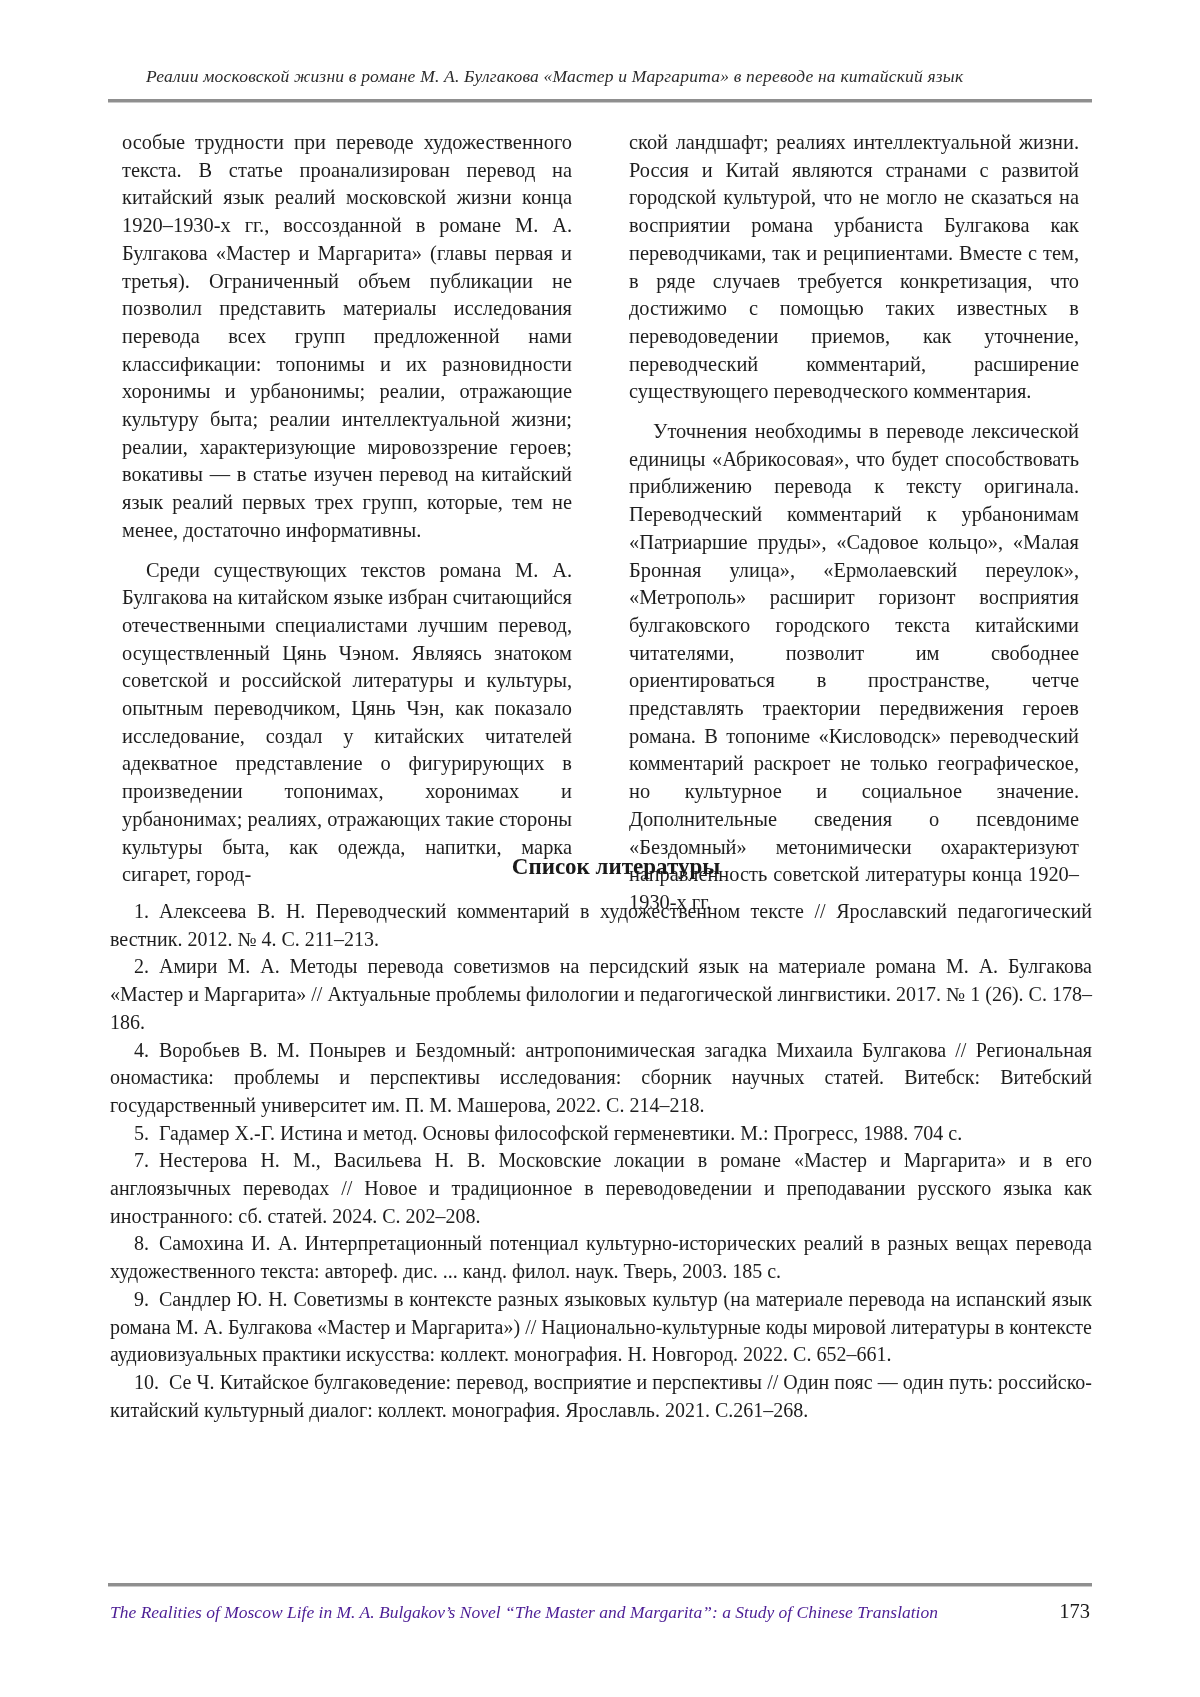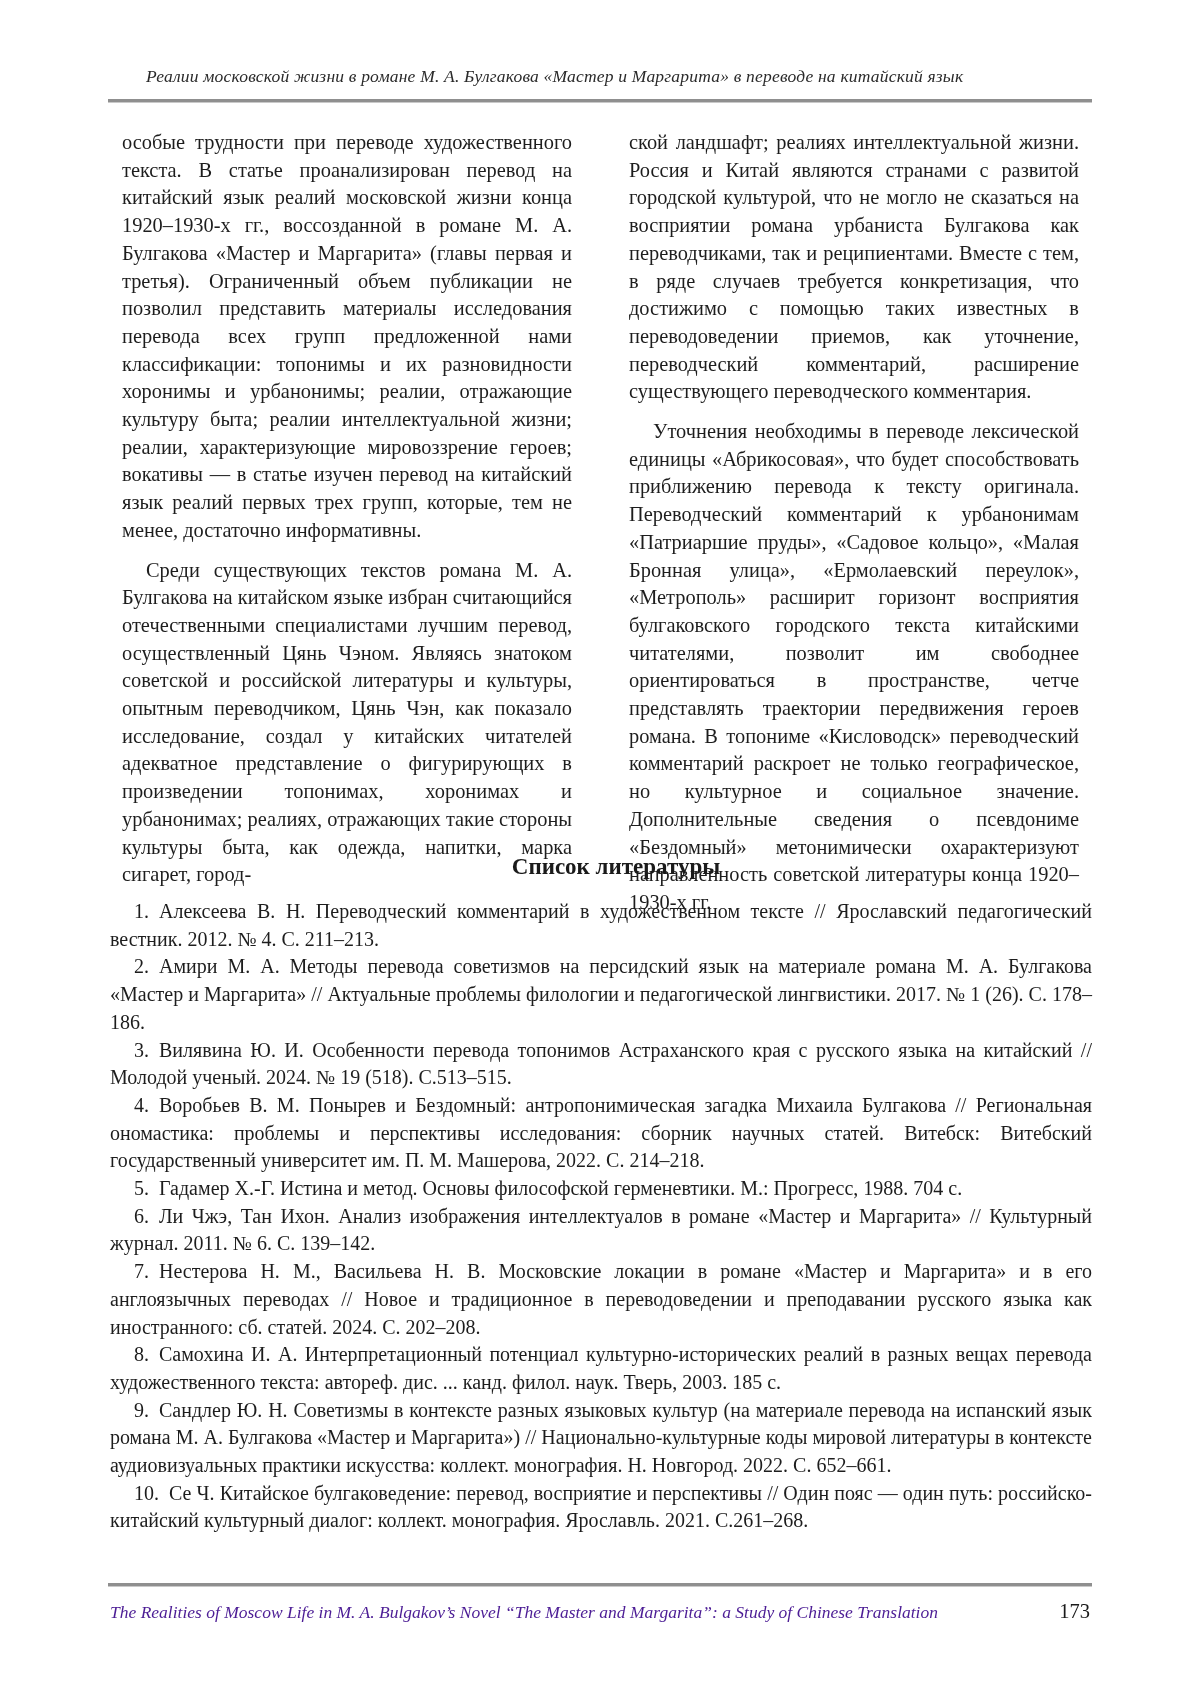--- a/index.html
+++ b/index.html
@@ -105,24 +105,22 @@
       <p>ской ландшафт; реалиях интеллектуальной жизни. Россия и Китай являются странами с развитой городской культурой, что не могло не сказаться на восприятии романа урбаниста Булгакова как переводчиками, так и реципиентами. Вместе с тем, в ряде случаев требуется конкретизация, что достижимо с помощью таких известных в переводоведении приемов, как уточнение, переводческий комментарий, расширение существующего переводческого комментария.</p>
       <p class="indent">Уточнения необходимы в переводе лексической единицы «Абрикосовая», что будет способствовать приближению перевода к тексту оригинала. Переводческий комментарий к урбанонимам «Патриаршие пруды», «Садовое кольцо», «Малая Бронная улица», «Ермолаевский переулок», «Метрополь» расширит горизонт восприятия булгаковского городского текста китайскими читателями, позволит им свободнее ориентироваться в пространстве, четче представлять траектории передвижения героев романа. В топониме «Кисловодск» переводческий комментарий раскроет не только географическое, но культурное и социальное значение. Дополнительные сведения о псевдониме «Бездомный» метонимически охарактеризуют направленность советской литературы конца 1920–1930-х гг.</p>
     </div>
   </div>
 
   <div class="ref-heading">Список литературы</div>
 
   <div class="references">
     <p><span class="ref-num">1.</span><span>Алексеева В. Н. Переводческий комментарий в художественном тексте // Ярославский педагогический вестник. 2012. № 4. С. 211–213.</span></p>
     <p><span class="ref-num">2.</span><span>Амири М. А. Методы перевода советизмов на персидский язык на материале романа М. А. Булгакова «Мастер и Маргарита» // Актуальные проблемы филологии и педагогической лингвистики. 2017. № 1 (26). С. 178–186.</span></p>
-    <p><span class="ref-num">3.</span><span>Вилявина Ю. И. Особенности перевода топонимов Астраханского края с русского языка на китайский // Молодой ученый. 2024. № 19 (518). С.513–515.</span></p>
     <p><span class="ref-num">4.</span><span>Воробьев В. М. Понырев и Бездомный: антропонимическая загадка Михаила Булгакова // Региональная ономастика: проблемы и перспективы исследования: сборник научных статей. Витебск: Витебский государственный университет им. П. М. Машерова, 2022. С. 214–218.</span></p>
     <p><span class="ref-num">5.</span><span>Гадамер Х.-Г. Истина и метод. Основы философской герменевтики. М.: Прогресс, 1988. 704 с.</span></p>
-    <p><span class="ref-num">6.</span><span>Ли Чжэ, Тан Ихон. Анализ изображения интеллектуалов в романе «Мастер и Маргарита» // Культурный журнал. 2011. № 6. С. 139–142.</span></p>
     <p><span class="ref-num">7.</span><span>Нестерова Н. М., Васильева Н. В. Московские локации в романе «Мастер и Маргарита» и в его англоязычных переводах // Новое и традиционное в переводоведении и преподавании русского языка как иностранного: сб. статей. 2024. С. 202–208.</span></p>
     <p><span class="ref-num">8.</span><span>Самохина И. А. Интерпретационный потенциал культурно-исторических реалий в разных вещах перевода художественного текста: автореф. дис. ... канд. филол. наук. Тверь, 2003. 185 с.</span></p>
     <p><span class="ref-num">9.</span><span>Сандлер Ю. Н. Советизмы в контексте разных языковых культур (на материале перевода на испанский язык романа М. А. Булгакова «Мастер и Маргарита») // Национально-культурные коды мировой литературы в контексте аудиовизуальных практики искусства: коллект. монография. Н. Новгород. 2022. С. 652–661.</span></p>
     <p><span class="ref-num">10.</span><span>Се Ч. Китайское булгаковедение: перевод, восприятие и перспективы // Один пояс — один путь: российско-китайский культурный диалог: коллект. монография. Ярославль. 2021. С.261–268.</span></p>
   </div>
 
   <div class="footer-rule"></div>
   <div class="running-footer">
     <span class="footer-title">The Realities of Moscow Life in M. A. Bulgakov’s Novel “The Master and Margarita”: a Study of Chinese Translation</span>
     <span class="footer-page">173</span>

